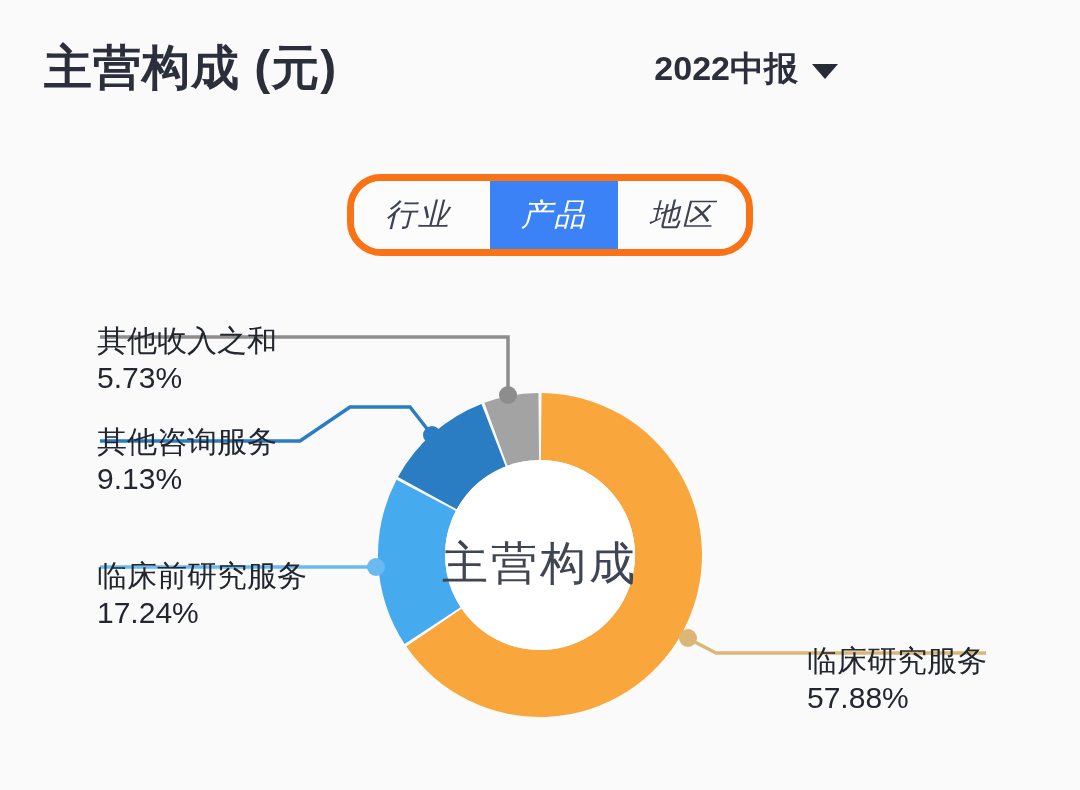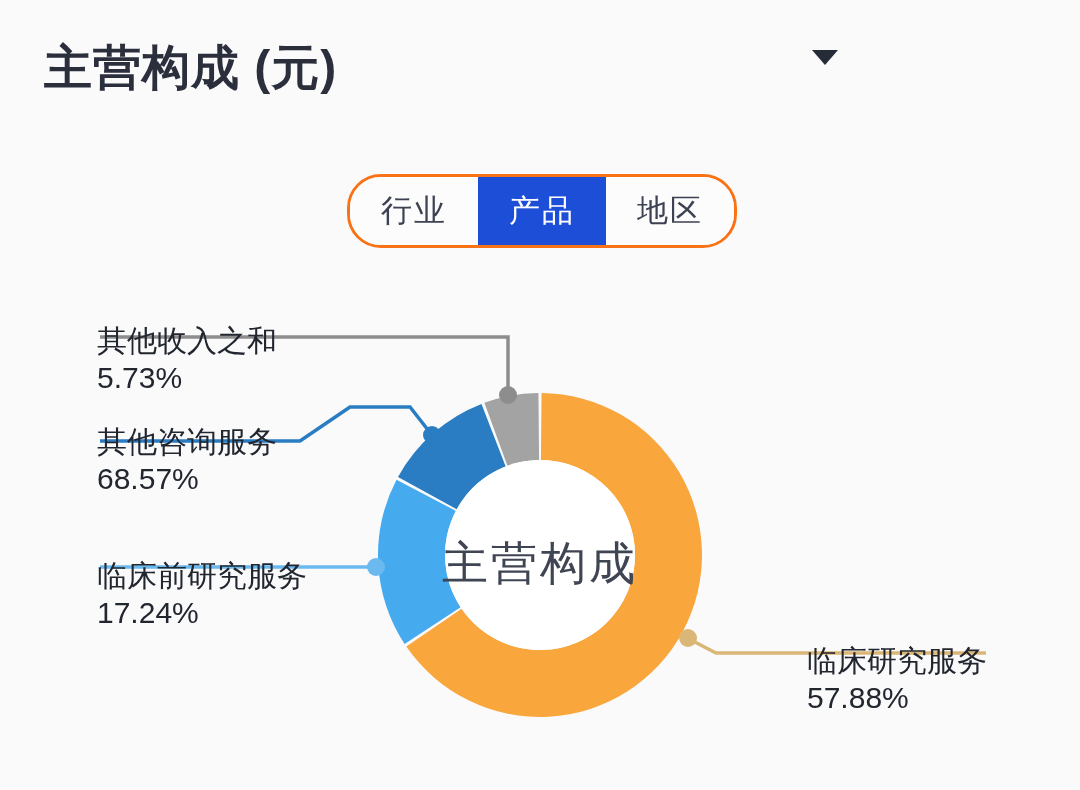--- a/index.html
+++ b/index.html
@@ -57,40 +57,42 @@
     margin-top: 4px;
   }
 
   
   .tab-group {
     position: absolute;
     left: 347px;
     top: 174px;
     height: 68px;
     display: flex;
-    border: 3px solid #f97316;
+    border: 7px solid #f97316;
     border-radius: 34px;
     overflow: hidden;
     background: #fcfcfd;
+    font-style: italic;
   }
   .tab {
     display: flex;
     align-items: center;
     justify-content: center;
     padding: 0 30px;
     font-size: 31px;
     color: #3c4252;
     cursor: pointer;
     letter-spacing: 2px;
     background: #fcfcfd;
     min-width: 68px;
   }
   .tab.active {
-    background: #1d4ed8;
+    background: #3b82f6;
     color: #ffffff;
+    margin-left: 8px;
   }
 
   
   .chart-area {
     position: absolute;
     left: 0;
     top: 255px;
     width: 1080px;
     height: 535px;
   }
@@ -136,20 +138,21 @@
   .co-preclin   { left: 97px;  top: 277px; }
   .co-clinical  { right: 93px; top: 362px; }
 </style>
 </head>
 <body>
 
 <div class="header">
   <div class="page-title">主营构成 (元)</div>
 
   <div class="period-selector">
+    <span class="period-label">2022中报</span>
     <span class="caret-down"></span>
   </div>
 </div>
 
 <div class="tab-group">
   <div class="tab">行业</div>
   <div class="tab active">产品</div>
   <div class="tab">地区</div>
 </div>
 
@@ -193,21 +196,21 @@
 
   <div class="donut-center-text">主营构成</div>
 
   <div class="callout co-other">
     <span class="cat">其他收入之和</span>
     <span class="pct">5.73%</span>
   </div>
 
   <div class="callout co-consult">
     <span class="cat">其他咨询服务</span>
-    <span class="pct">68.57%</span>
+    <span class="pct">9.13%</span>
   </div>
 
   <div class="callout co-preclin">
     <span class="cat">临床前研究服务</span>
     <span class="pct">17.24%</span>
   </div>
 
   <div class="callout co-clinical right-align">
     <span class="cat">临床研究服务</span>
     <span class="pct">57.88%</span>

